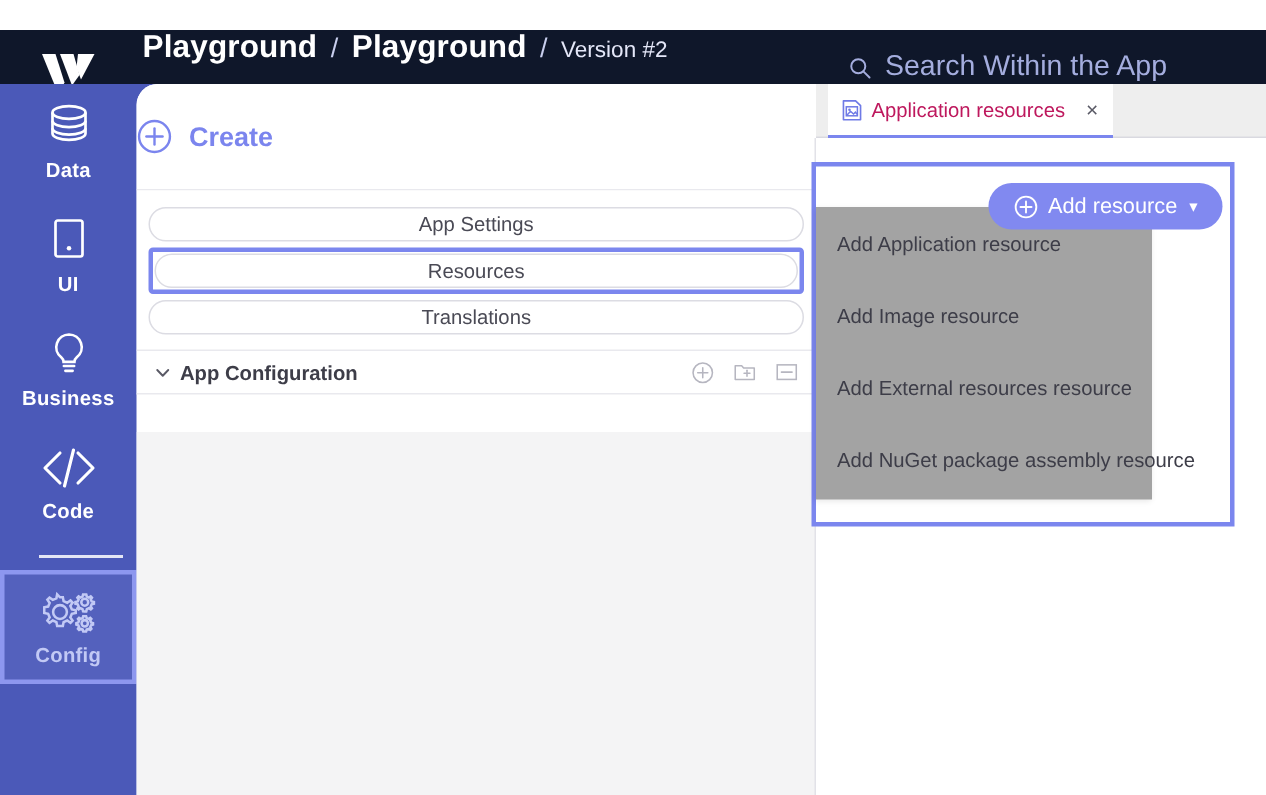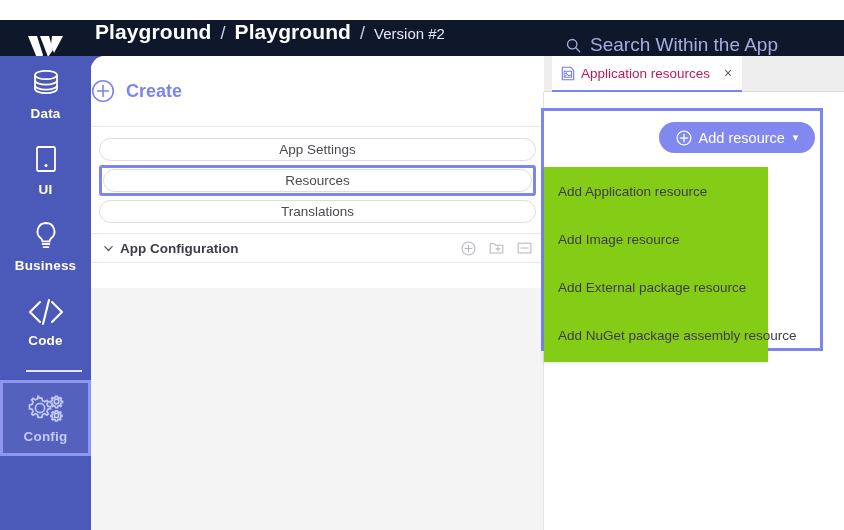--- a/index.html
+++ b/index.html
@@ -117,22 +117,22 @@
   .add-btn {
     position: absolute; left: 659px; top: 122px; width: 156px; height: 31px;
     background: #8189f0; border-radius: 16px; color: #ffffff;
     display: flex; align-items: center; justify-content: center; gap: 7px;
     font-size: 14.5px; z-index: 45;
   }
   .add-btn svg { display:block; }
   .add-caret { font-size: 11px; margin-left: 1px; }
 
   .menu {
-    position: absolute; left: 544px; top: 167px; width: 224px; height: 195px;
-    background: #84cc16; z-index: 42;
+    position: absolute; left: 544px; top: 138px; width: 224px; height: 195px;
+    background: #a3a3a3; z-index: 42;
     box-shadow: -1px 1px 4px rgba(0,0,0,.10);
   }
   .menu-item {
     height: 48px; display: flex; align-items: center;
     padding-left: 14px; font-size: 13.5px; color: #3d3d48; white-space: nowrap;
   }
 
   
   .card-edge {
     position: absolute; left: 543px; top: 92px; width: 1px; height: 438px;
@@ -291,19 +291,19 @@
       <line x1="8" y1="4.3" x2="8" y2="11.7" stroke="#ffffff" stroke-width="1.25" stroke-linecap="round"></line>
       <line x1="4.3" y1="8" x2="11.7" y2="8" stroke="#ffffff" stroke-width="1.25" stroke-linecap="round"></line>
     </svg>
     <span>Add resource</span>
     <span class="add-caret">▾</span>
   </div>
 
   <div class="menu">
     <div class="menu-item">Add Application resource</div>
     <div class="menu-item">Add Image resource</div>
-    <div class="menu-item">Add External package resource</div>
+    <div class="menu-item">Add External resources resource</div>
     <div class="menu-item">Add NuGet package assembly resource</div>
   </div>
 
   <div class="hl-box"></div>
 
 </div>
 
 </body></html>

